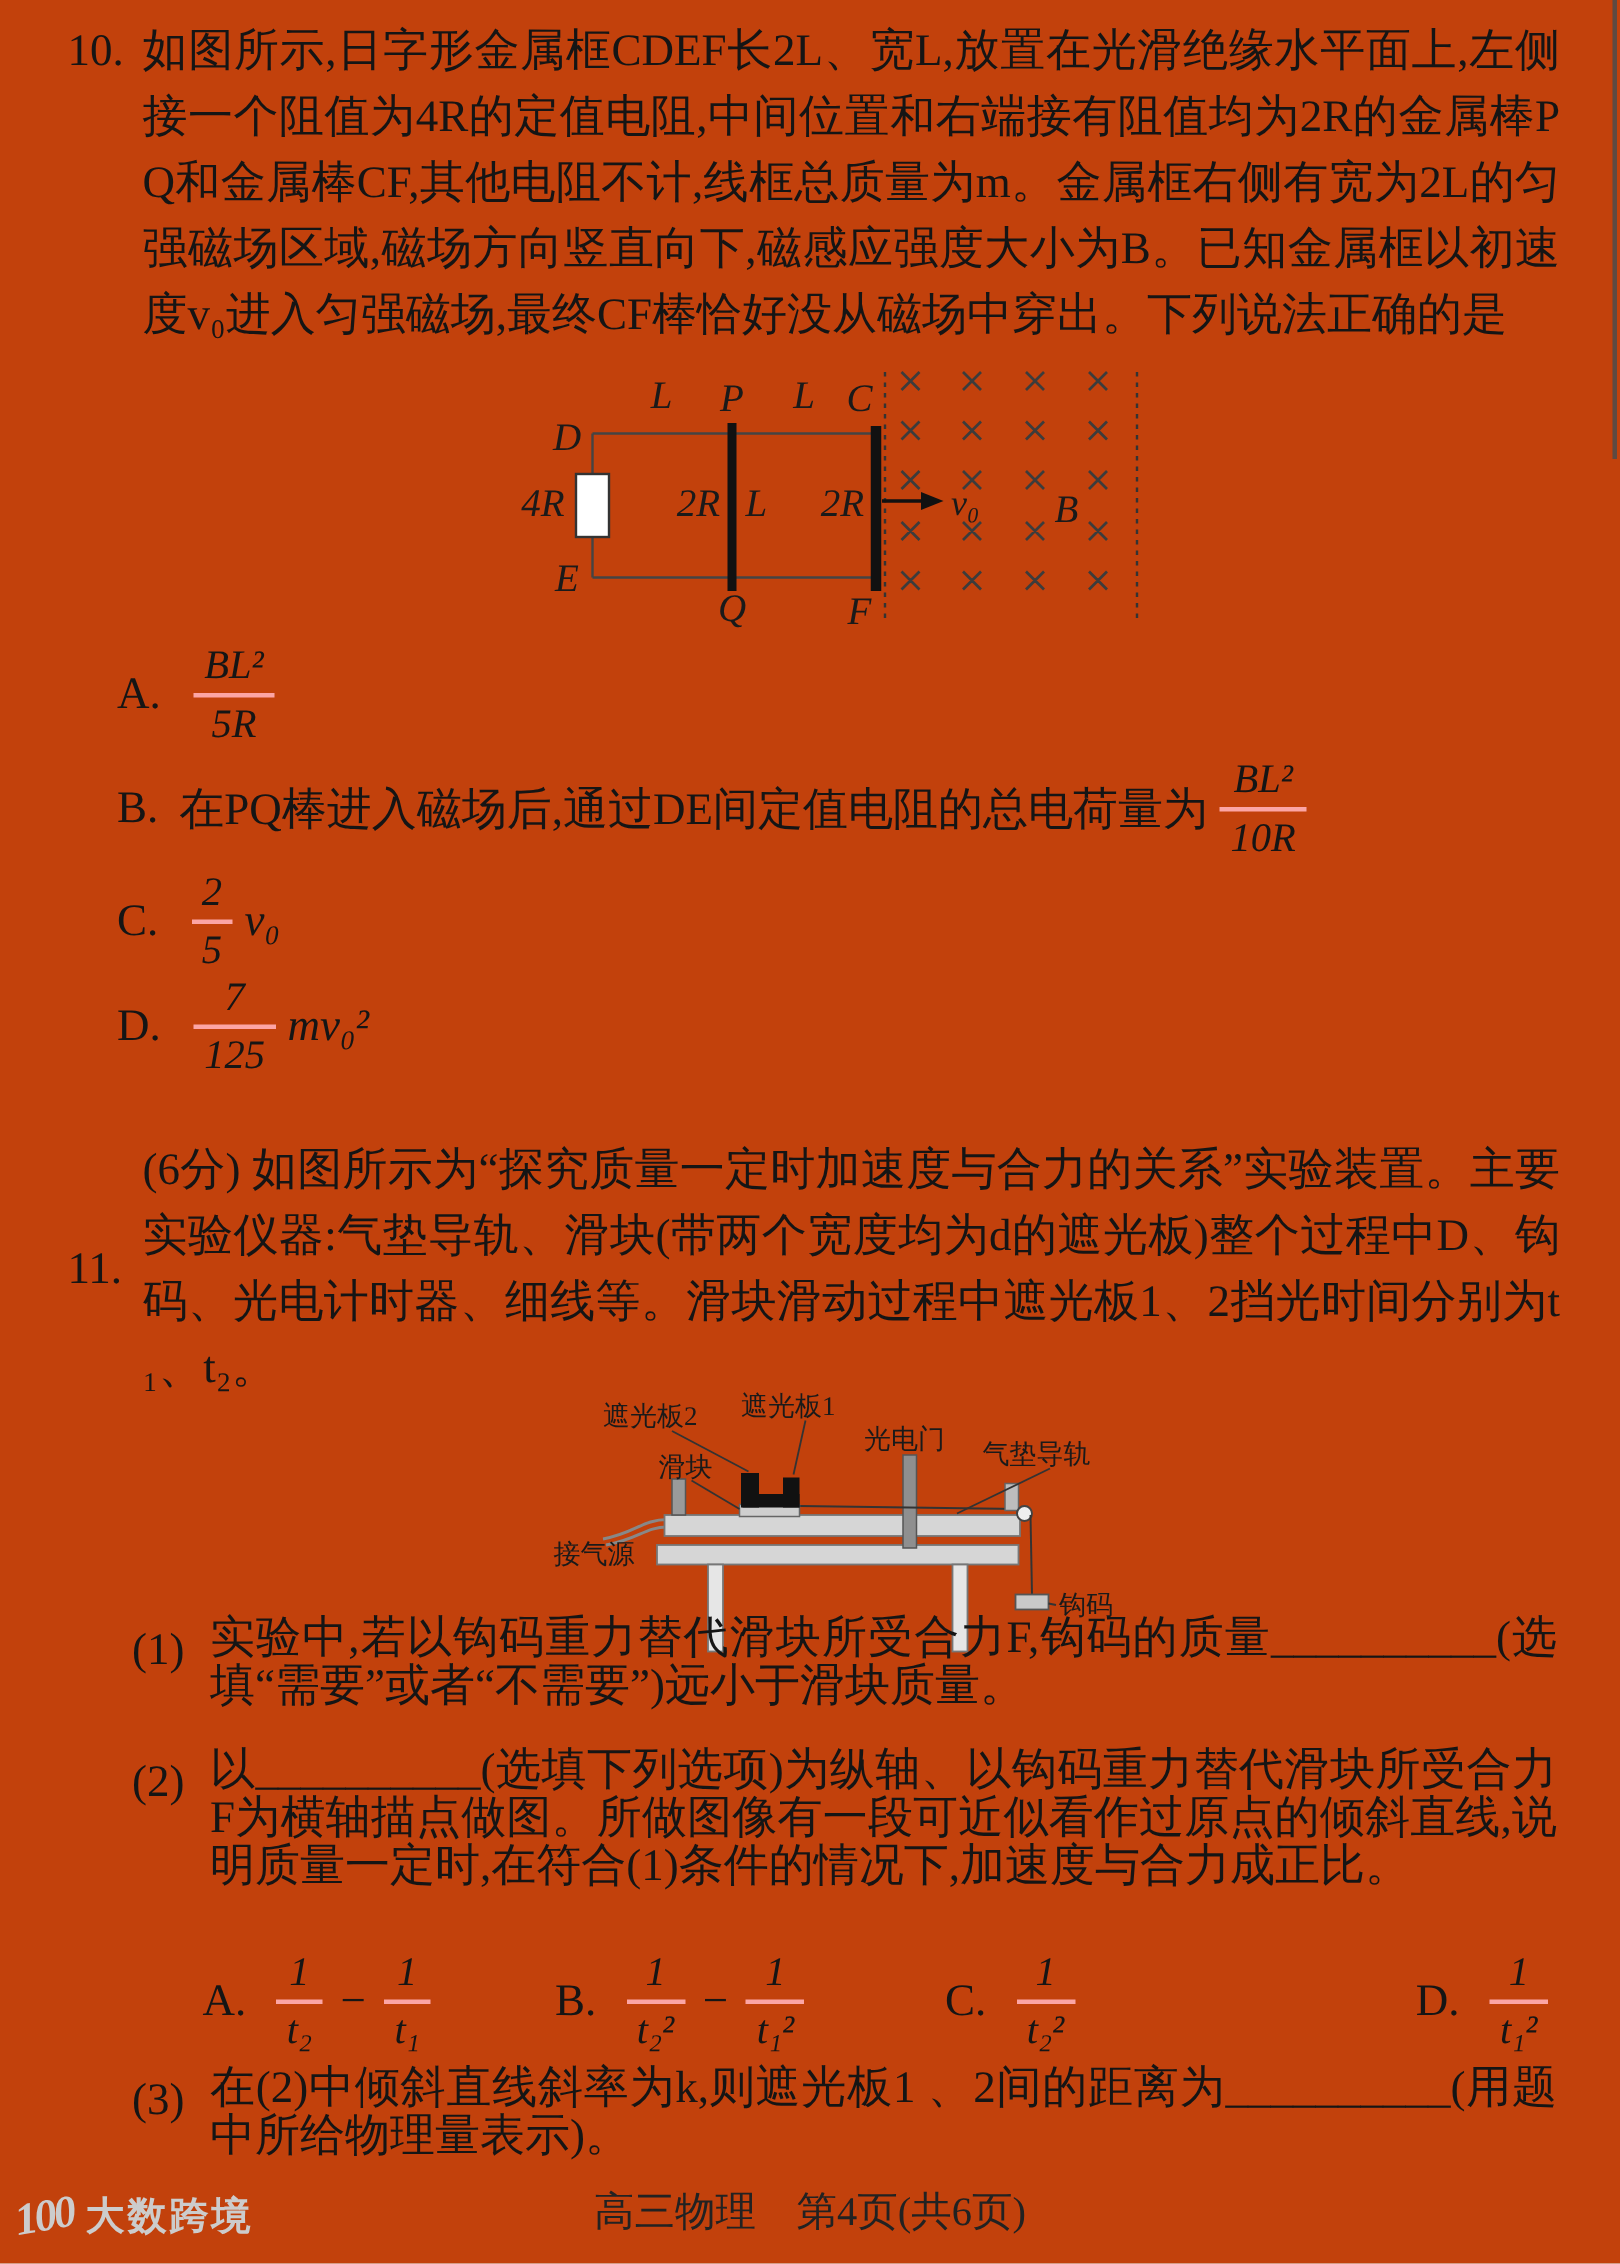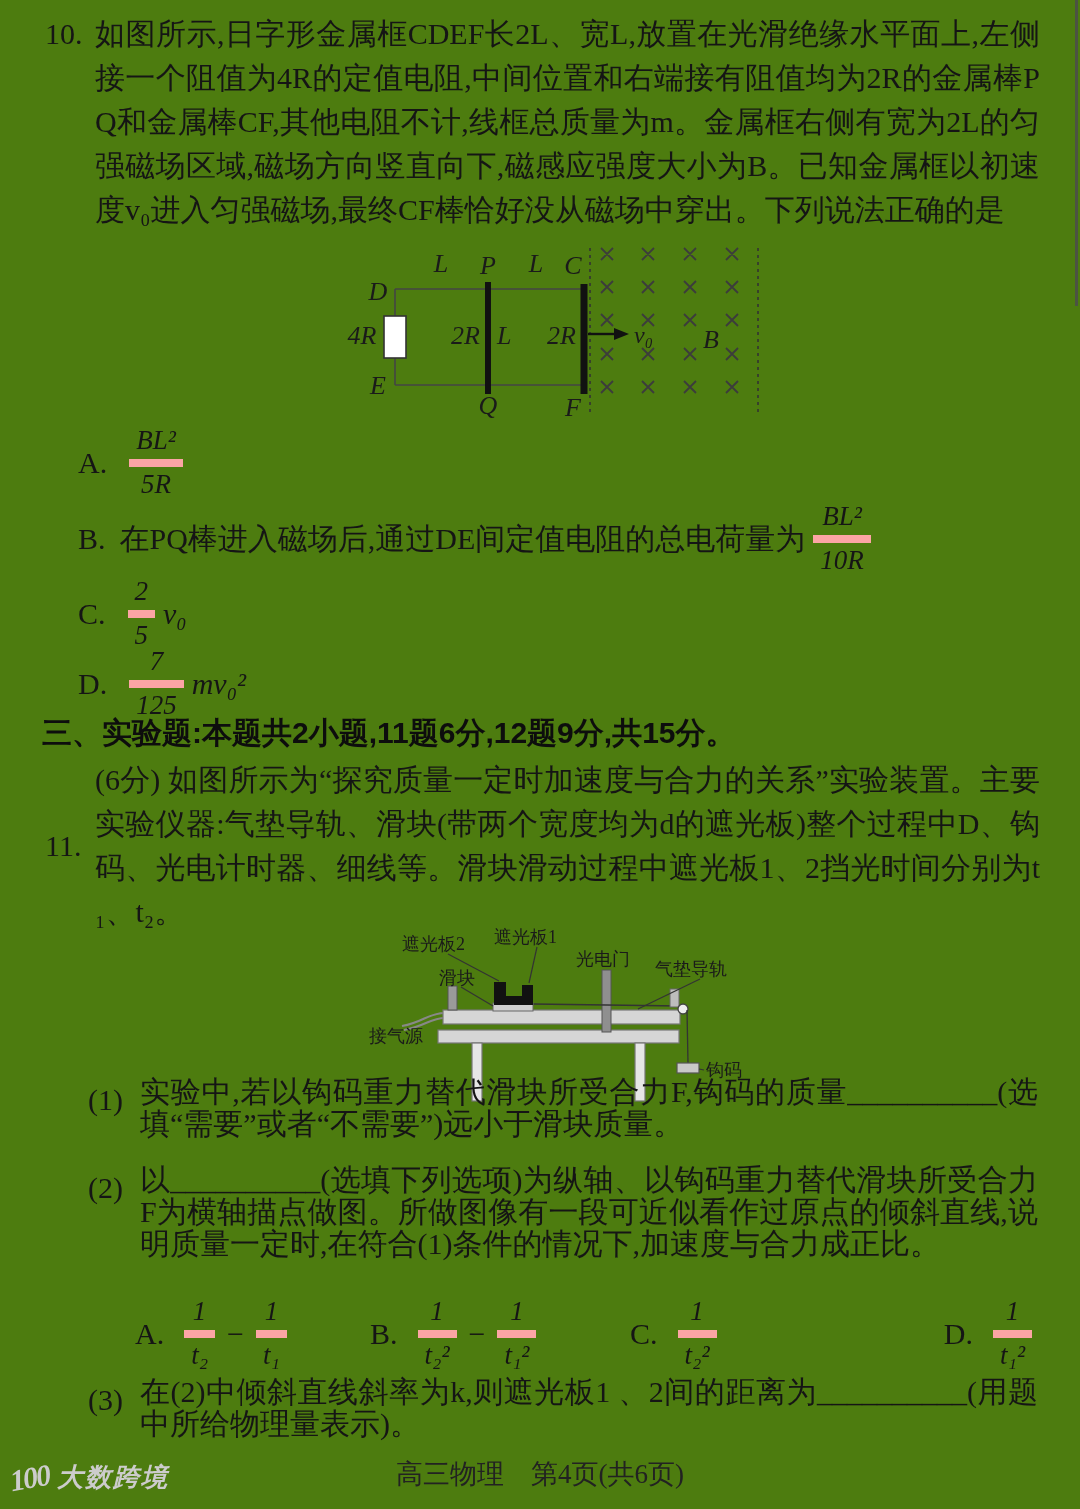--- a/index.html
+++ b/index.html
@@ -1,19 +1,19 @@
 <!DOCTYPE html>
 <html><head>
 <meta charset="utf-8">
 <style>
   html,body{margin:0;padding:0;background:#e8e8e8;}
   .page{
     position:relative;
     width:1080px;height:1509px;
-    background:#4d7c0f;
+    background:#c2410c;
     overflow:hidden;
     font-family:"Liberation Serif", serif;
     color:#151515;
     margin:0 auto;
   }
   
   .qrow{position:absolute;display:flex;align-items:flex-start;}
   .qnum{flex:0 0 50px;font-size:30px;line-height:44px;}
   .qtext{
     flex:1;font-size:30px;line-height:44px;
@@ -33,21 +33,21 @@
   
   .opt{
     position:absolute;display:flex;align-items:center;
     font-size:30px;
   }
   .opt .olabel{margin-right:14px;}
   .frac{
     display:inline-block;text-align:center;vertical-align:middle;
     font-size:27px;line-height:1.1;margin:0 8px;
   }
-  .frac .num{display:block;padding:1px 7px 3px;border-bottom:8px solid #fca5a5;font-style:italic;}
+  .frac .num{display:block;padding:1px 7px 3px;border-bottom:3px solid #fca5a5;font-style:italic;}
   .frac .den{display:block;padding:3px 7px 1px;font-style:italic;}
   .postvar{font-style:italic;}
   .minus{margin:0 4px;font-size:30px;}
 
   
   .opt2-row{
     position:absolute;display:grid;
     grid-template-columns:235px 260px 258px auto;
     align-items:center;font-size:30px;
   }
@@ -70,21 +70,21 @@
     position:absolute;left:10px;top:1460px;
     display:flex;align-items:center;gap:8px;
     color:#cccccc;
   }
   .wm-logo{
     font-size:30px;font-style:italic;font-weight:700;
     transform:rotate(-10deg);letter-spacing:-2px;
   }
   .wm-text{
     font-family:"Liberation Sans",sans-serif;
-    font-size:26px;font-weight:700;letter-spacing:2px;font-style:italic;
+    font-size:26px;font-weight:700;letter-spacing:2px;
   }
   .scan-edge{
     position:absolute;left:1075px;top:0;width:3px;height:306px;
     background:#4c4c4c;opacity:.85;
   }
 </style>
 </head>
 <body>
 
 <div class="page">
@@ -165,21 +165,20 @@
 
   <div class="opt" style="left:78px;top:648px;width:980px;height:72px;">
     <span class="olabel">D.</span>
     <span class="frac">
       <span class="num">7</span>
       <span class="den">125</span>
     </span>
     <span class="postvar">mv₀²</span>
   </div>
 
-  <div class="section-header" style="left:42px;top:712px;width:1000px;">三、实验题:本题共2小题,11题6分,12题9分,共15分。</div>
 
   <div class="qrow" style="left:45px;top:758px;width:995px;align-items:center;">
     <div class="qnum">11.</div>
     <div class="qtext">(6分) 如图所示为“探究质量一定时加速度与合力的关系”实验装置。主要实验仪器:气垫导轨、滑块(带两个宽度均为d的遮光板)整个过程中D、钩码、光电计时器、细线等。滑块滑动过程中遮光板1、2挡光时间分别为t₁、t₂。</div>
   </div>
 
   <div class="diagram" style="left:330px;top:920px;width:480px;height:195px;">
     <svg width="480" height="195" viewBox="0 0 480 195">
 
       <rect x="108" y="110" width="241" height="13" fill="#d6d6d6" stroke="#777" stroke-width="1.2"></rect>

